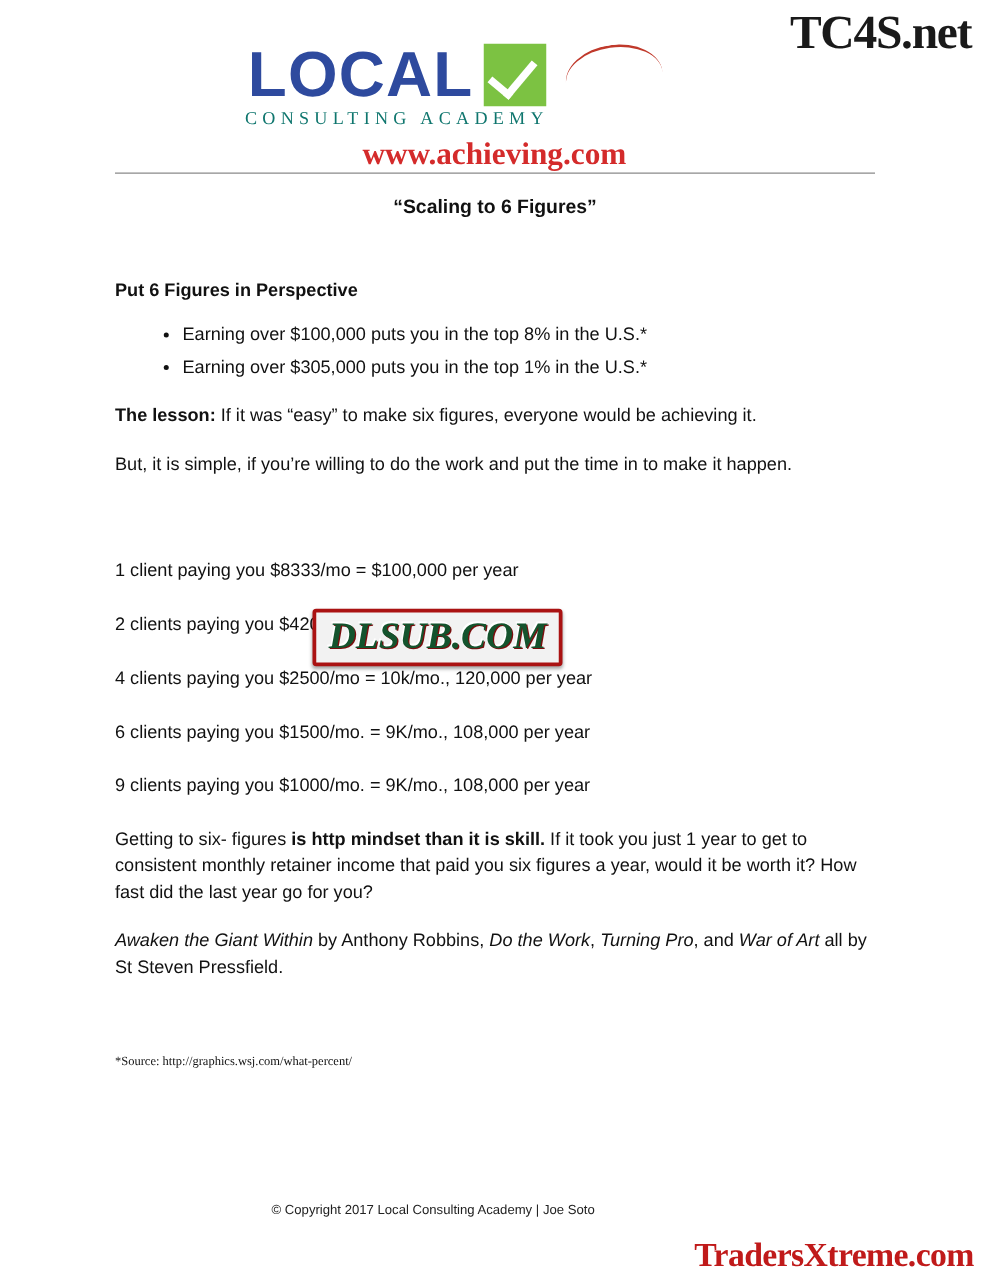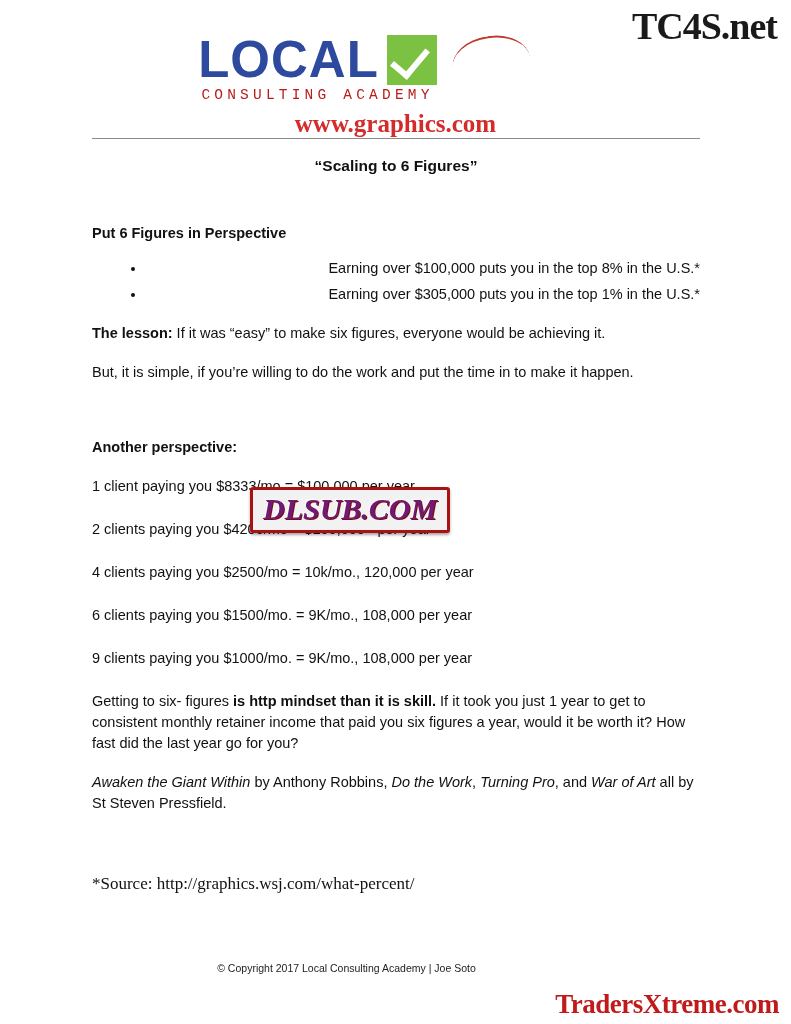--- a/index.html
+++ b/index.html
@@ -54,21 +54,21 @@
   }
   .wm-dlsub {
     position: absolute;
     top: 487px;
     left: 250px;
     z-index: 35;
     font-family: "Liberation Serif", serif;
     font-weight: bold;
     font-style: italic;
     font-size: 30px;
-    color: #701a75;
+    color: #14532d;
     letter-spacing: 0px;
     background: #f2f2f2;
     border: 3px solid #aa1212;
     border-radius: 3px;
     padding: 2px 10px 4px 10px;
     text-shadow:
       1px 1px 0 #7a0d0d,
       -1px -1px 0 #ffffff;
     box-shadow: 0 2px 3px rgba(0,0,0,0.35);
   }
@@ -121,24 +121,24 @@
     top: 36px;
     width: 78px;
     height: 30px;
     border-top: 2px solid #c0392b;
     border-radius: 60% 60% 0 0 / 100% 100% 0 0;
     transform: rotate(-8deg);
     pointer-events: none;
   }
   .logo-sub {
     margin-top: 2px;
-    font-family: Liberation Mono, monospace;
+    font-family: Liberation Serif, serif;
     font-size: 14.5px;
     letter-spacing: 4.2px;
-    color: #b91c1c;
+    color: #0f766e;
     text-align: center;
   }
 
   .header-rule {
     position: absolute;
     top: 138px;
     left: 92px;
     width: 608px;
     border-top: 1px solid #8a8a8a;
   }
@@ -161,21 +161,20 @@
   }
   .sec-head {
     font-weight: bold;
     font-size: 14.5px;
     margin: 0 0 14px 0;
   }
   ul.bullets {
     margin: 0 0 18px 0;
     padding-left: 54px;
     list-style: disc;
-    text-align: right;
   }
   ul.bullets li {
     margin-bottom: 4px;
     font-size: 14.5px;
   }
   p.para {
     margin: 0 0 18px 0;
   }
   .gap-big { height: 36px; }
   .another-head {
@@ -186,39 +185,39 @@
     margin: 10px 0 22px 0;
     font-size: 14.5px;
   }
   .bold { font-weight: bold; }
   .ital { font-style: italic; }
   p.block-para {
     margin: 0 0 18px 0;
   }
   .source-note {
     margin-top: 58px;
-    font-size: 17px;
+    font-size: 10px;
     font-family: "Liberation Serif", serif;
     color: #111111;
   }
   .footer {
     position: absolute;
     top: 962px;
     left: 0;
     width: 693px;
     text-align: center;
     font-size: 10.5px;
     color: #222222;
   }
 </style>
 </head>
 <body>
 
 <div class="wm-tc4s">TC4S.net</div>
-<div class="wm-getwsodo">www.graphics.com</div>
+<div class="wm-getwsodo">www.achieving.com</div>
 <div class="wm-dlsub">DLSUB.COM</div>
 <div class="wm-traders">TradersXtreme.com</div>
 
 <div class="logo-wrap">
   <div class="logo-row">
     <span class="logo-local">LOCAL</span>
     <span class="logo-check-box"></span>
   </div>
   <div class="logo-sub">CONSULTING ACADEMY</div>
 </div>
@@ -237,21 +236,20 @@
   </ul>
 
   <p class="para">
     <span class="bold">The lesson:</span><span> If it was “easy” to make six figures, everyone would be achieving it.</span>
   </p>
 
   <p class="para">But, it is simple, if you’re willing to do the work and put the time in to make it happen.</p>
 
   <div class="gap-big"></div>
 
-  <div class="another-head">Another perspective:</div>
 
   <div class="calc-line">1 client paying you $8333/mo = $100,000 per year</div>
   <div class="calc-line">2 clients paying you $4200/mo = $100,000+ per year</div>
   <div class="calc-line">4 clients paying you $2500/mo = 10k/mo., 120,000 per year</div>
   <div class="calc-line">6 clients paying you $1500/mo. = 9K/mo., 108,000 per year</div>
   <div class="calc-line">9 clients paying you $1000/mo. =  9K/mo., 108,000 per year</div>
 
   <p class="block-para">
     <span>Getting to six- figures </span><span class="bold">is http mindset than it is skill.</span><span> If it took you just 1 year to get to consistent monthly retainer income that paid you six figures a year, would it be worth it? How fast did the last year go for you?</span>
   </p>

